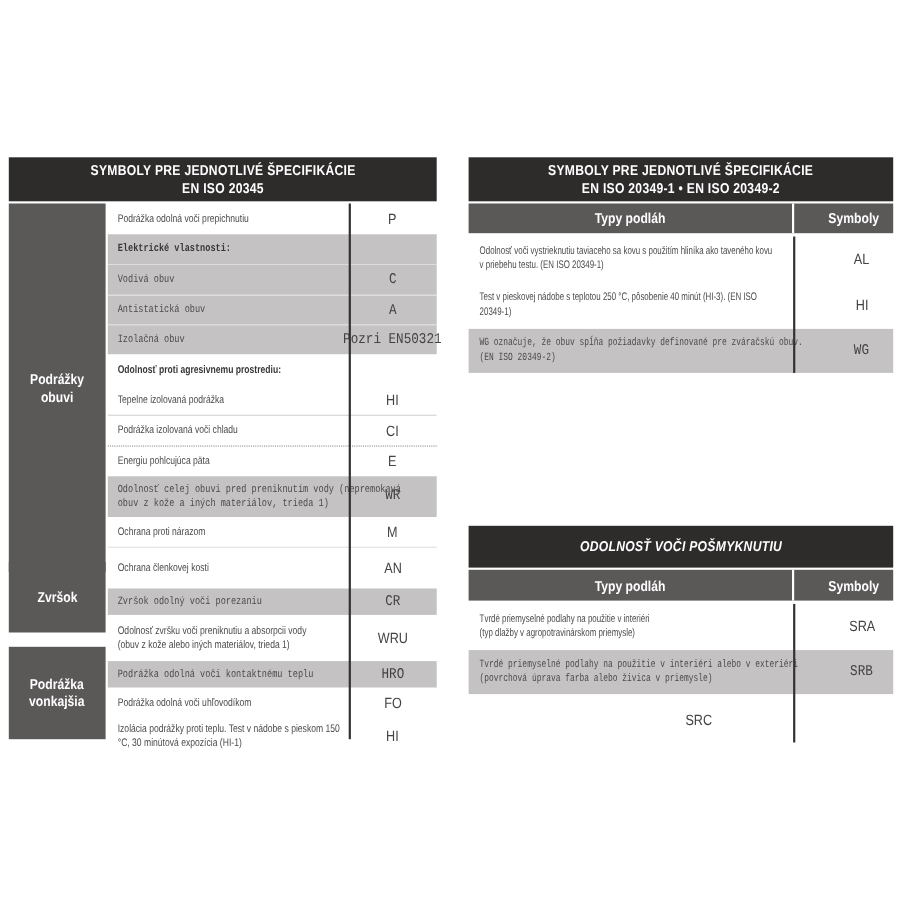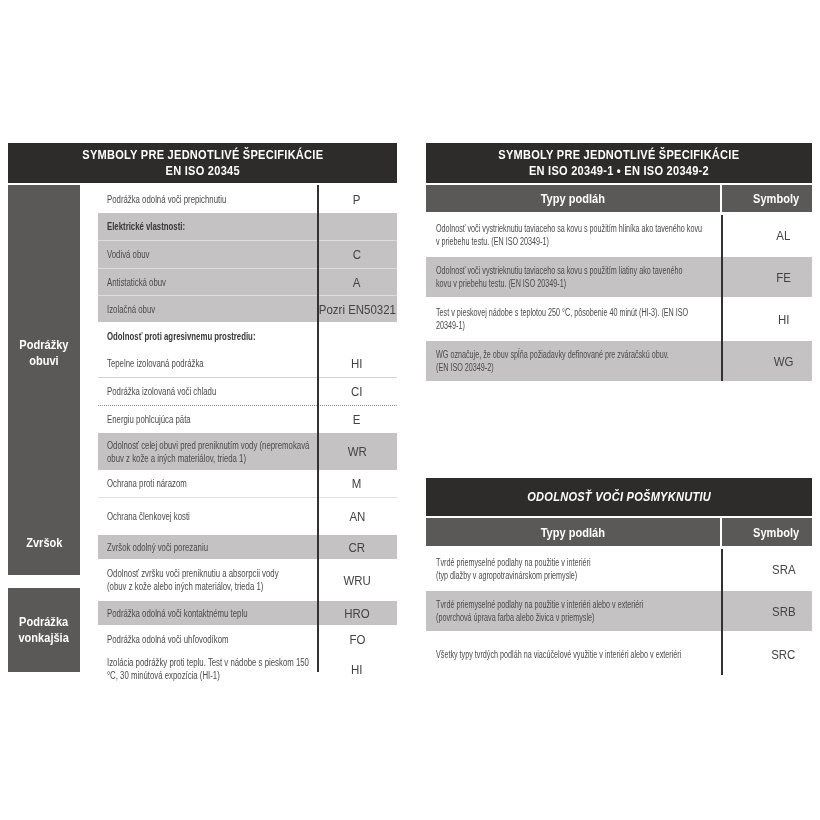--- a/index.html
+++ b/index.html
@@ -21,30 +21,30 @@
 
   
   .cx{flex:none;width:max-content;white-space:pre-line;transform:scaleX(0.78);
     transform-origin:left center;font-size:10px;line-height:13px;color:var(--text);}
   .cx2{transform:scaleX(0.72);}
   .cxc{flex:none;white-space:pre-line;text-align:center;transform:scaleX(0.85);
     transform-origin:center;}
 
   
   .t1body{position:relative;height:487px;}
-  .cat{position:absolute;left:0;width:72px;background:var(--section_bg);
+  .cat{position:absolute;left:0;width:88px;background:var(--section_bg);
     display:flex;align-items:center;justify-content:center;}
   .cat .cxc{color:#fff;font-weight:bold;font-size:13px;line-height:16px;}
   .cat1{top:0;height:335px;} .cat2{top:326px;height:64px;} .cat3{top:403px;height:84px;}
   .t1 .rows{margin-left:90px;position:relative;}
   .r{display:flex;box-sizing:border-box;}
   .r .d{width:219px;box-sizing:border-box;padding:0 6px 0 9px;display:flex;align-items:center;}
   .r .s{width:80px;display:flex;align-items:center;justify-content:center;}
   .sym-txt{font-size:13.5px;color:#444242;}
-  .g{background:var(--row_gray);}
+  .g{background:var(--row_gray);font-family:Liberation Mono, monospace;}
   .b .cx{font-weight:bold;color:var(--text_dark);}
   .h24{height:24px}.h25{height:38px}.h27{height:27px}.h28{height:28px}
   .h32{height:32px}.h37{height:37px}.h42{height:42px}
   .sw{border-top:1px solid rgba(255,255,255,.45);}
   .ss{border-top:1px solid #d4d2d1;}
   .sd{border-top:1px dotted #8f8d8d;}
   .sf{border-top:1px solid #e2e0df;}
   .vl{position:absolute;top:0;bottom:0;width:2px;background:var(--divider);}
   .t1 .vl{left:309px;}
 
@@ -247,29 +247,20 @@
     <div class="rows2">
       <div class="r2">
         <div class="d2">
             <span class="cx cx2">Odolnosť voči vystrieknutiu taviaceho sa kovu s použitím hliníka ako taveného kovu
 v priebehu testu. (EN ISO 20349-1)</span>
           </div>
         <div class="s2">
             <span class="cxc sym-txt">AL</span>
           </div>
       </div>
-      <div class="r2 g">
-        <div class="d2">
-            <span class="cx cx2">Odolnosť voči vystrieknutiu taviaceho sa kovu s použitím liatiny ako taveného
-kovu v priebehu testu. (EN ISO 20349-1)</span>
-          </div>
-        <div class="s2">
-            <span class="cxc sym-txt">FE</span>
-          </div>
-      </div>
       <div class="r2">
         <div class="d2">
             <span class="cx cx2">Test v pieskovej nádobe s teplotou 250 °C, pôsobenie 40 minút (HI-3). (EN ISO
 20349-1)</span>
           </div>
         <div class="s2">
             <span class="cxc sym-txt">HI</span>
           </div>
       </div>
       <div class="r2 g">
@@ -310,23 +301,20 @@
       <div class="r2 g">
         <div class="d2">
             <span class="cx cx2">Tvrdé priemyselné podlahy na použitie v interiéri alebo v exteriéri
 (povrchová úprava farba alebo živica v priemysle)</span>
           </div>
         <div class="s2">
             <span class="cxc sym-txt">SRB</span>
           </div>
       </div>
       <div class="r2 h42">
-        <div class="d2">
-            <span class="cx cx2">Všetky typy tvrdých podláh na viacúčelové využitie v interiéri alebo v exteriéri</span>
-          </div>
         <div class="s2">
             <span class="cxc sym-txt">SRC</span>
           </div>
       </div>
       <div class="vl"></div>
     </div>
   </section>
 
 </div>
 

